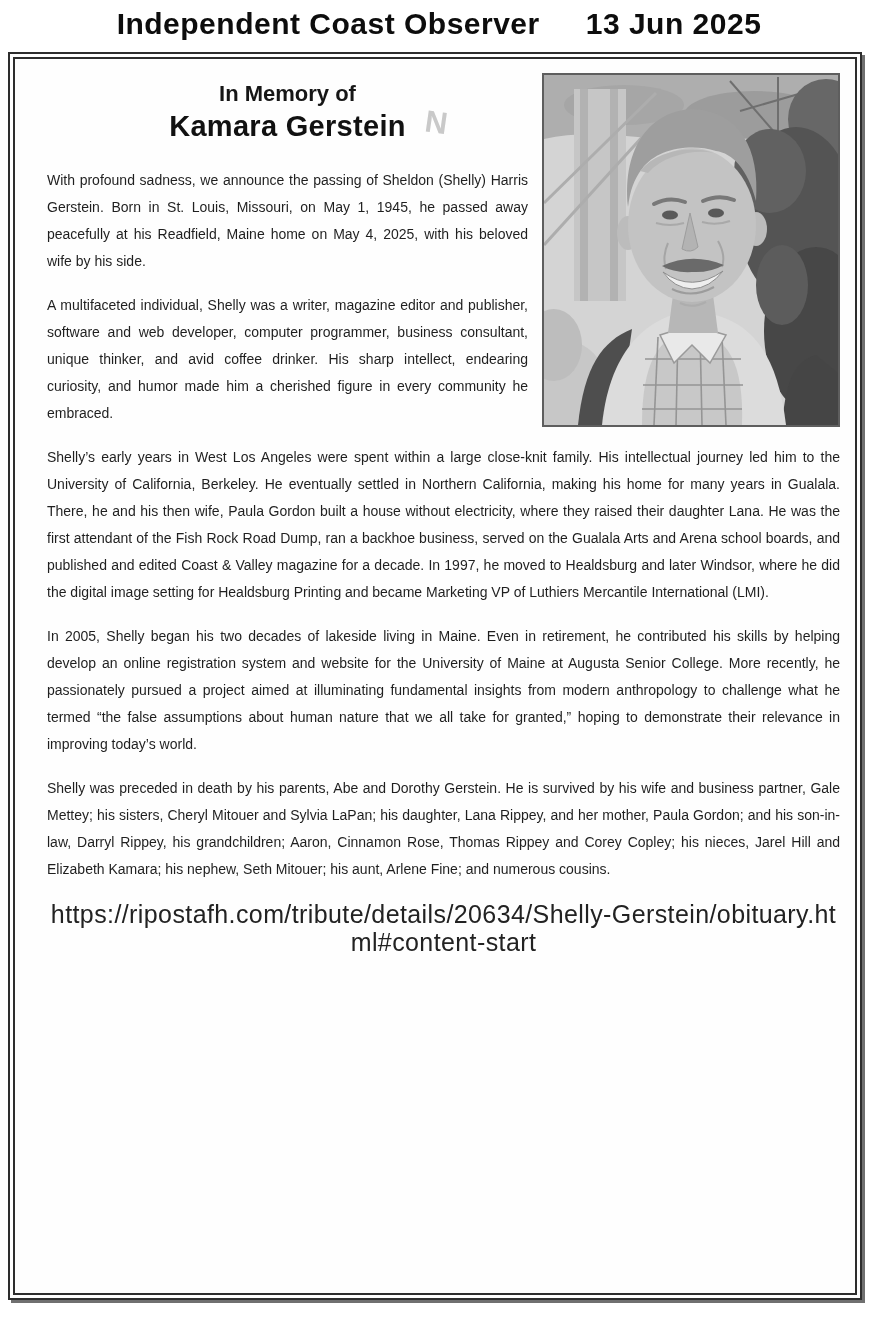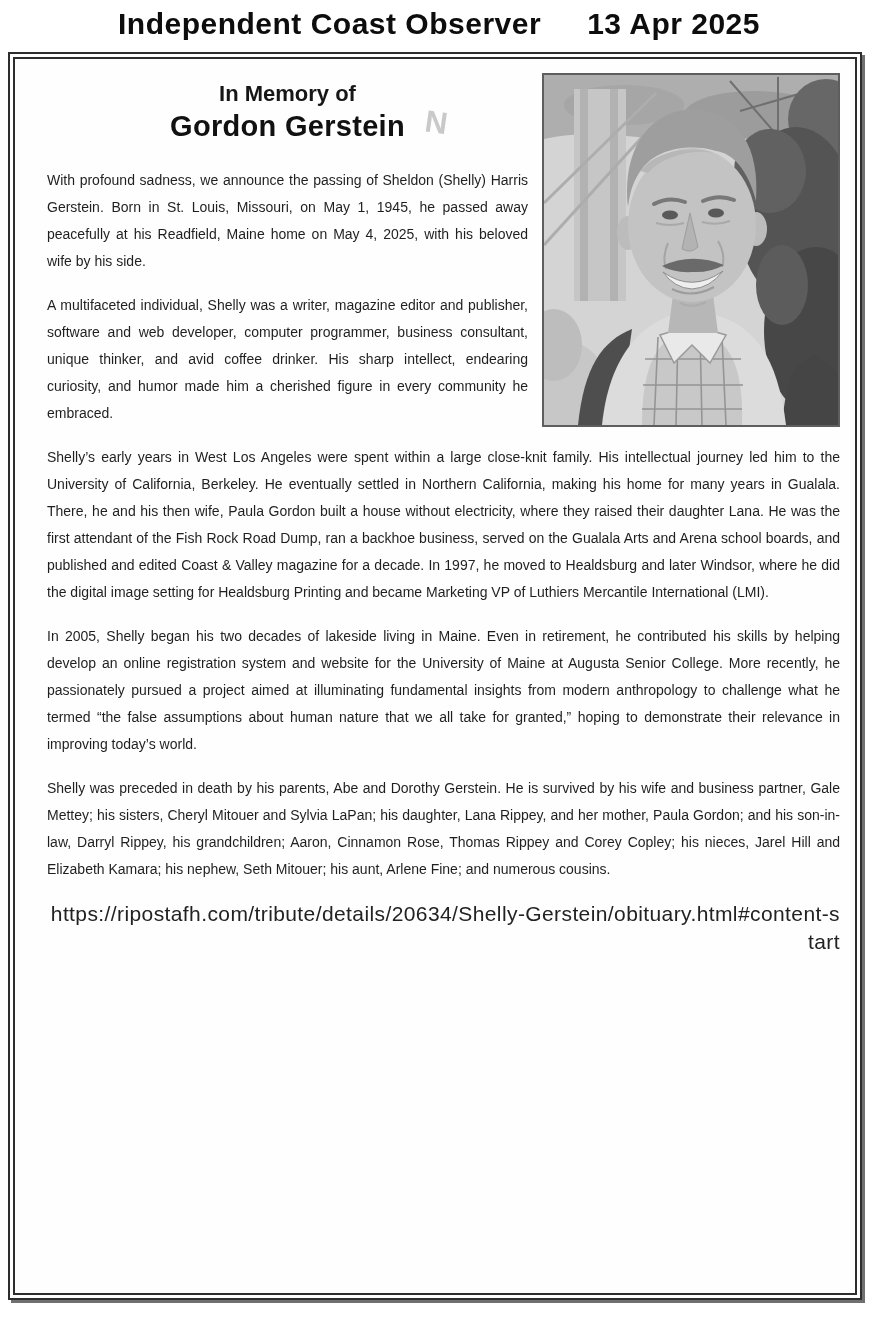--- a/index.html
+++ b/index.html
@@ -86,35 +86,35 @@
 
   
   .para {
     font-size: 14px;
     line-height: 27px;
     text-align: justify;
     margin: 0 0 17px 0;
     color: #1f1f1f;
   }
   .url-line {
-    font-size: 21px;
+    font-size: 25px;
     line-height: 28px;
     margin: 6px 0 0 0;
     letter-spacing: 0.4px;
     word-break: break-all;
-    text-align: right;
+    text-align: center;
     color: #222222;
   }
 </style>
 </head>
 <body>
 
 <div class="masthead">
   <span>Independent Coast Observer</span>
-  <span>13 Apr 2025</span>
+  <span>13 Jun 2025</span>
 </div>
 
 <div class="frame">
 
   <div class="photo-frame">
     <svg width="294" height="350" viewBox="0 0 294 350" xmlns="http://www.w3.org/2000/svg">
 
       <rect x="0" y="0" width="294" height="350" fill="#d4d4d4"></rect>
 
       <path d="M0 0 H294 V58 C250 70 210 54 170 62 C120 72 60 50 0 64 Z" fill="#aeaeae"></path>
@@ -191,21 +191,21 @@
 
       <path d="M119 197 Q 148 218 179 196 Q 166 213 148 214 Q 130 213 119 197 Z" fill="#eeeeee" stroke="#8d8d8d" stroke-width="1"></path>
       <path d="M128 214 Q 148 224 170 212" stroke="#9c9c9c" stroke-width="2" fill="none"></path>
 
       <path d="M136 228 Q 148 234 162 227" stroke="#adadad" stroke-width="2" fill="none"></path>
     </svg>
   </div>
 
   <div class="memorial-head">
     <div class="memorial-label">In Memory of</div>
-    <div class="deceased-name">Gordon Gerstein</div>
+    <div class="deceased-name">Kamara Gerstein</div>
     <span class="n-watermark">N</span>
   </div>
 
   <p class="para">With profound sadness, we announce the passing of Sheldon (Shelly) Harris Gerstein. Born in St. Louis, Missouri, on May 1, 1945, he passed away peacefully at his Readfield, Maine home on May 4, 2025, with his beloved wife by his side.</p>
   <p class="para">A multifaceted individual, Shelly was a writer, magazine editor and publisher, software and web developer, computer programmer, business consultant, unique thinker, and avid coffee drinker. His sharp intellect, endearing curiosity, and humor made him a cherished figure in every community he embraced.</p>
   <p class="para">Shelly’s early years in West Los Angeles were spent within a large close-knit family. His intellectual journey led him to the University of California, Berkeley. He eventually settled in Northern California, making his home for many years in Gualala. There, he and his then wife, Paula Gordon built a house without electricity, where they raised their daughter Lana. He was the first attendant of the Fish Rock Road Dump, ran a backhoe business, served on the Gualala Arts and Arena school boards, and published and edited Coast &amp; Valley magazine for a decade. In 1997, he moved to Healdsburg and later Windsor, where he did the digital image setting for Healdsburg Printing and became Marketing VP of Luthiers Mercantile International (LMI).</p>
   <p class="para">In 2005, Shelly began his two decades of lakeside living in Maine. Even in retirement, he contributed his skills by helping develop an online registration system and website for the University of Maine at Augusta Senior College. More recently, he passionately pursued a project aimed at illuminating fundamental insights from modern anthropology to challenge what he termed “the false assumptions about human nature that we all take for granted,” hoping to demonstrate their relevance in improving today’s world.</p>
   <p class="para">Shelly was preceded in death by his parents, Abe and Dorothy Gerstein. He is survived by his wife and business partner, Gale Mettey; his sisters, Cheryl Mitouer and Sylvia LaPan; his daughter, Lana Rippey, and her mother, Paula Gordon; and his son-in-law, Darryl Rippey, his grandchildren; Aaron, Cinnamon Rose, Thomas Rippey and Corey Copley; his nieces, Jarel Hill and Elizabeth Kamara; his nephew, Seth Mitouer; his aunt, Arlene Fine; and numerous cousins.</p>
 
   <p class="url-line">https://ripostafh.com/tribute/details/20634/Shelly-Gerstein/obituary.html#content-start</p>

